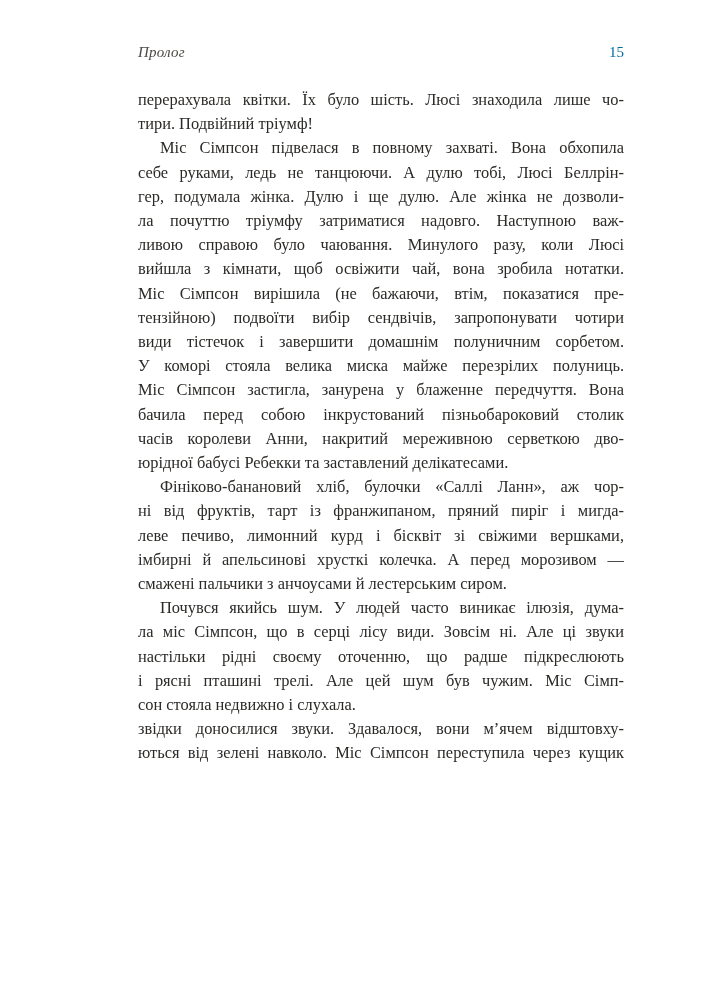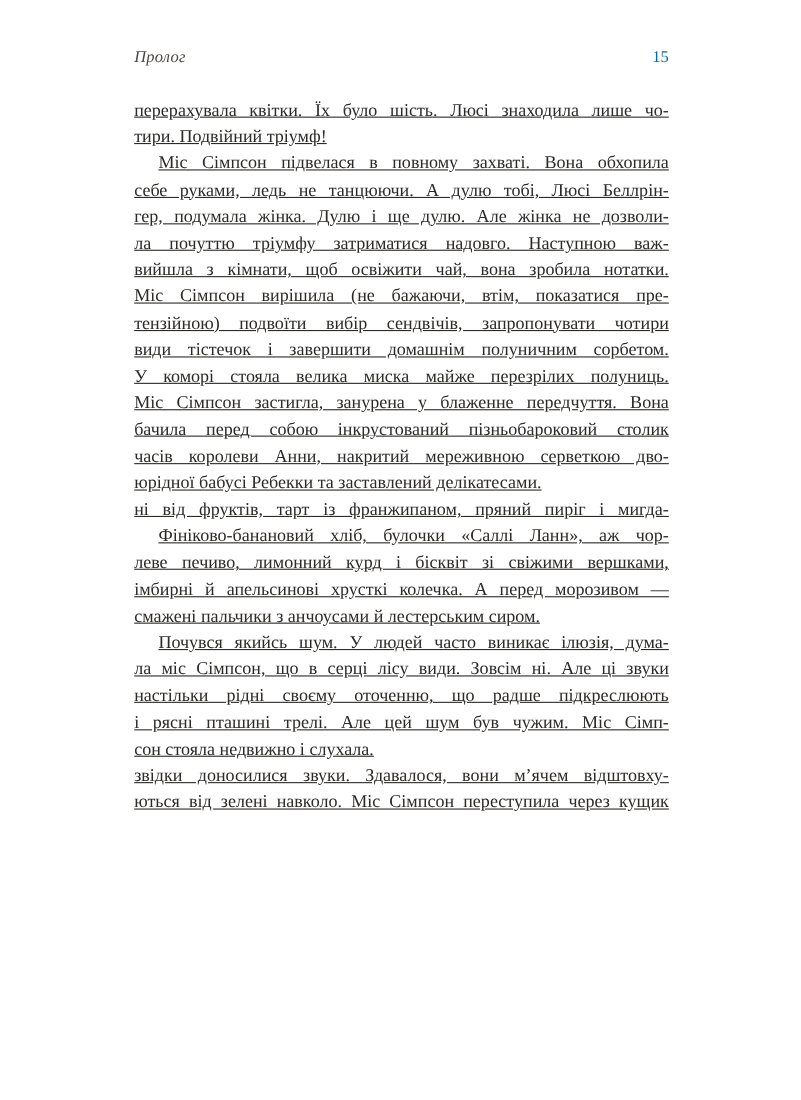--- a/index.html
+++ b/index.html
@@ -7,20 +7,21 @@
     padding: 0;
     background: #ffffff;
   }
   .page {
     position: relative;
     width: 708px;
     height: 1000px;
     background: #ffffff;
     font-family: "Liberation Serif", "DejaVu Serif", serif;
     overflow: hidden;
+    margin-left: 16px;
   }
   .running-header {
     position: absolute;
     left: 122px;
     top: 44px;
     width: 486px;
     display: flex;
     justify-content: space-between;
     align-items: baseline;
     font-size: 15px;
@@ -34,21 +35,20 @@
     color: #0369a1;
   }
   .content {
     position: absolute;
     left: 122px;
     top: 88px;
     width: 486px;
     color: #2c2a27;
     font-size: 16.4px;
     line-height: 24.2px;
-    text-decoration: underline;
   }
   .paragraph {
     margin: 0;
   }
   .line {
     text-align: justify;
     text-align-last: justify;
     white-space: normal;
   }
   .line.last {
@@ -69,33 +69,34 @@
   <div class="content" id="content">
       <div class="paragraph">
         <div class="line">перерахувала квітки. Їх було шість. Люсі знаходила лише чо-</div>
         <div class="line last">тири. Подвійний тріумф!</div>
       </div>
       <div class="paragraph">
         <div class="line indent">Міс Сімпсон підвелася в повному захваті. Вона обхопила</div>
         <div class="line">себе руками, ледь не танцюючи. А дулю тобі, Люсі Беллрін-</div>
         <div class="line">гер, подумала жінка. Дулю і ще дулю. Але жінка не дозволи-</div>
         <div class="line">ла почуттю тріумфу затриматися надовго. Наступною важ-</div>
+        <div class="line">ливою справою було чаювання. Минулого разу, коли Люсі</div>
         <div class="line">вийшла з кімнати, щоб освіжити чай, вона зробила нотатки.</div>
         <div class="line">Міс Сімпсон вирішила (не бажаючи, втім, показатися пре-</div>
         <div class="line">тензійною) подвоїти вибір сендвічів, запропонувати чотири</div>
         <div class="line">види тістечок і завершити домашнім полуничним сорбетом.</div>
         <div class="line">У коморі стояла велика миска майже перезрілих полуниць.</div>
         <div class="line">Міс Сімпсон застигла, занурена у блаженне передчуття. Вона</div>
         <div class="line">бачила перед собою інкрустований пізньобароковий столик</div>
         <div class="line">часів королеви Анни, накритий мереживною серветкою дво-</div>
         <div class="line last">юрідної бабусі Ребекки та заставлений делікатесами.</div>
       </div>
       <div class="paragraph">
+        <div class="line indent">Фініково-банановий хліб, булочки «Саллі Ланн», аж чор-</div>
         <div class="line">ні від фруктів, тарт із франжипаном, пряний пиріг і мигда-</div>
-        <div class="line indent">Фініково-банановий хліб, булочки «Саллі Ланн», аж чор-</div>
         <div class="line">леве печиво, лимонний курд і бісквіт зі свіжими вершками,</div>
         <div class="line">імбирні й апельсинові хрусткі колечка. А перед морозивом —</div>
         <div class="line last">смажені пальчики з анчоусами й лестерським сиром.</div>
       </div>
       <div class="paragraph">
         <div class="line indent">Почувся якийсь шум. У людей часто виникає ілюзія, дума-</div>
         <div class="line">ла міс Сімпсон, що в серці лісу види. Зовсім ні. Але ці звуки</div>
         <div class="line">настільки рідні своєму оточенню, що радше підкреслюють</div>
         <div class="line">і рясні пташині трелі. Але цей шум був чужим. Міс Сімп-</div>
         <div class="line last">сон стояла недвижно і слухала.</div>

